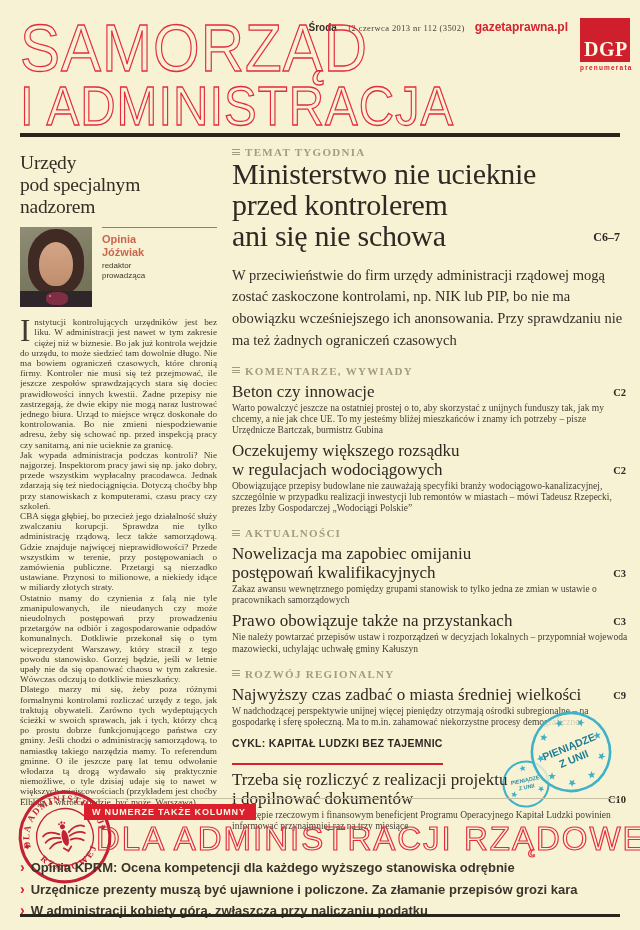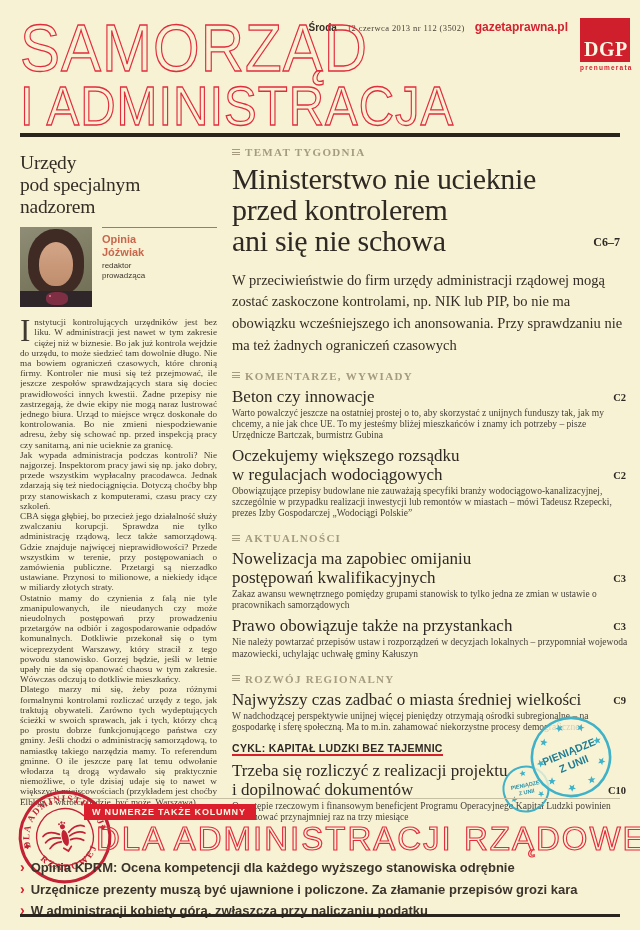--- a/index.html
+++ b/index.html
@@ -55,32 +55,32 @@
   .dropcap { float:left; font-size:31px; line-height:26px; padding:1px 4px 0 0; color:#3f3930; }
 
   
   .rightcol { position:absolute; left:232px; top:146px; width:396px; }
   .section-label { display:flex; align-items:center; gap:5px;
                    font-weight:700; font-size:11px; letter-spacing:1.3px; color:#a59b7f; }
   .marker-icon { width:8px; height:7px; flex:none;
                  background:repeating-linear-gradient(#a59b7f 0 1.2px, transparent 1.2px 2.6px); }
   .hlrow { position:relative; }
   .hl { margin:0; font-weight:400; color:#2e2923; }
-  .hl-main { font-size:30px; line-height:1.04; letter-spacing:-.3px; margin-top:5px; }
+  .hl-main { font-size:30px; line-height:1.04; letter-spacing:-.3px; }
   .hl-sub { font-size:17px; line-height:1.07; }
   .cref { position:absolute; right:2px; bottom:3px; font-weight:700; font-size:10.5px; color:#2e2923; }
   .cref-big { font-size:12px; right:8px; bottom:7px; }
   .lead { margin:13px 0 0 0; font-size:14.5px; line-height:1.5; color:#332d25; }
   .summary { margin:2px 0 0 0; font-size:9.5px; line-height:1.18; color:#45403a; }
   .article { margin-top:6px; }
   .sec { margin-top:13px; }
   .sec-rozwoj { position:relative; }
   .cycle-label { display:inline-block; margin-top:9px; font-family:"Liberation Sans",sans-serif;
                  font-weight:700; font-size:10.5px; letter-spacing:.3px; color:#2e2923;
-                 border-bottom:2.5px solid #d8202c; padding-bottom:0; }
+                 border-bottom:2.5px solid #d8202c; padding-bottom:14px; }
   .hl-narrow { max-width:330px; }
   .stamp-blue { position:absolute; right:2px; top:34px; }
 
   
   .bottom-rule { position:absolute; left:20px; right:20px; top:798px; height:1px; background:#c6bfa4; }
   .bottom { position:absolute; left:0; top:798px; width:640px; height:132px; }
   .stamp-red { position:absolute; left:12px; top:-14px; }
   .kicker { position:absolute; left:84px; top:6px; background:#db1f2d; color:#fdf6e0;
             font-family:"Liberation Sans",sans-serif; font-weight:700; font-size:9px;
             letter-spacing:.8px; padding:3px 10px 3px 8px; }

